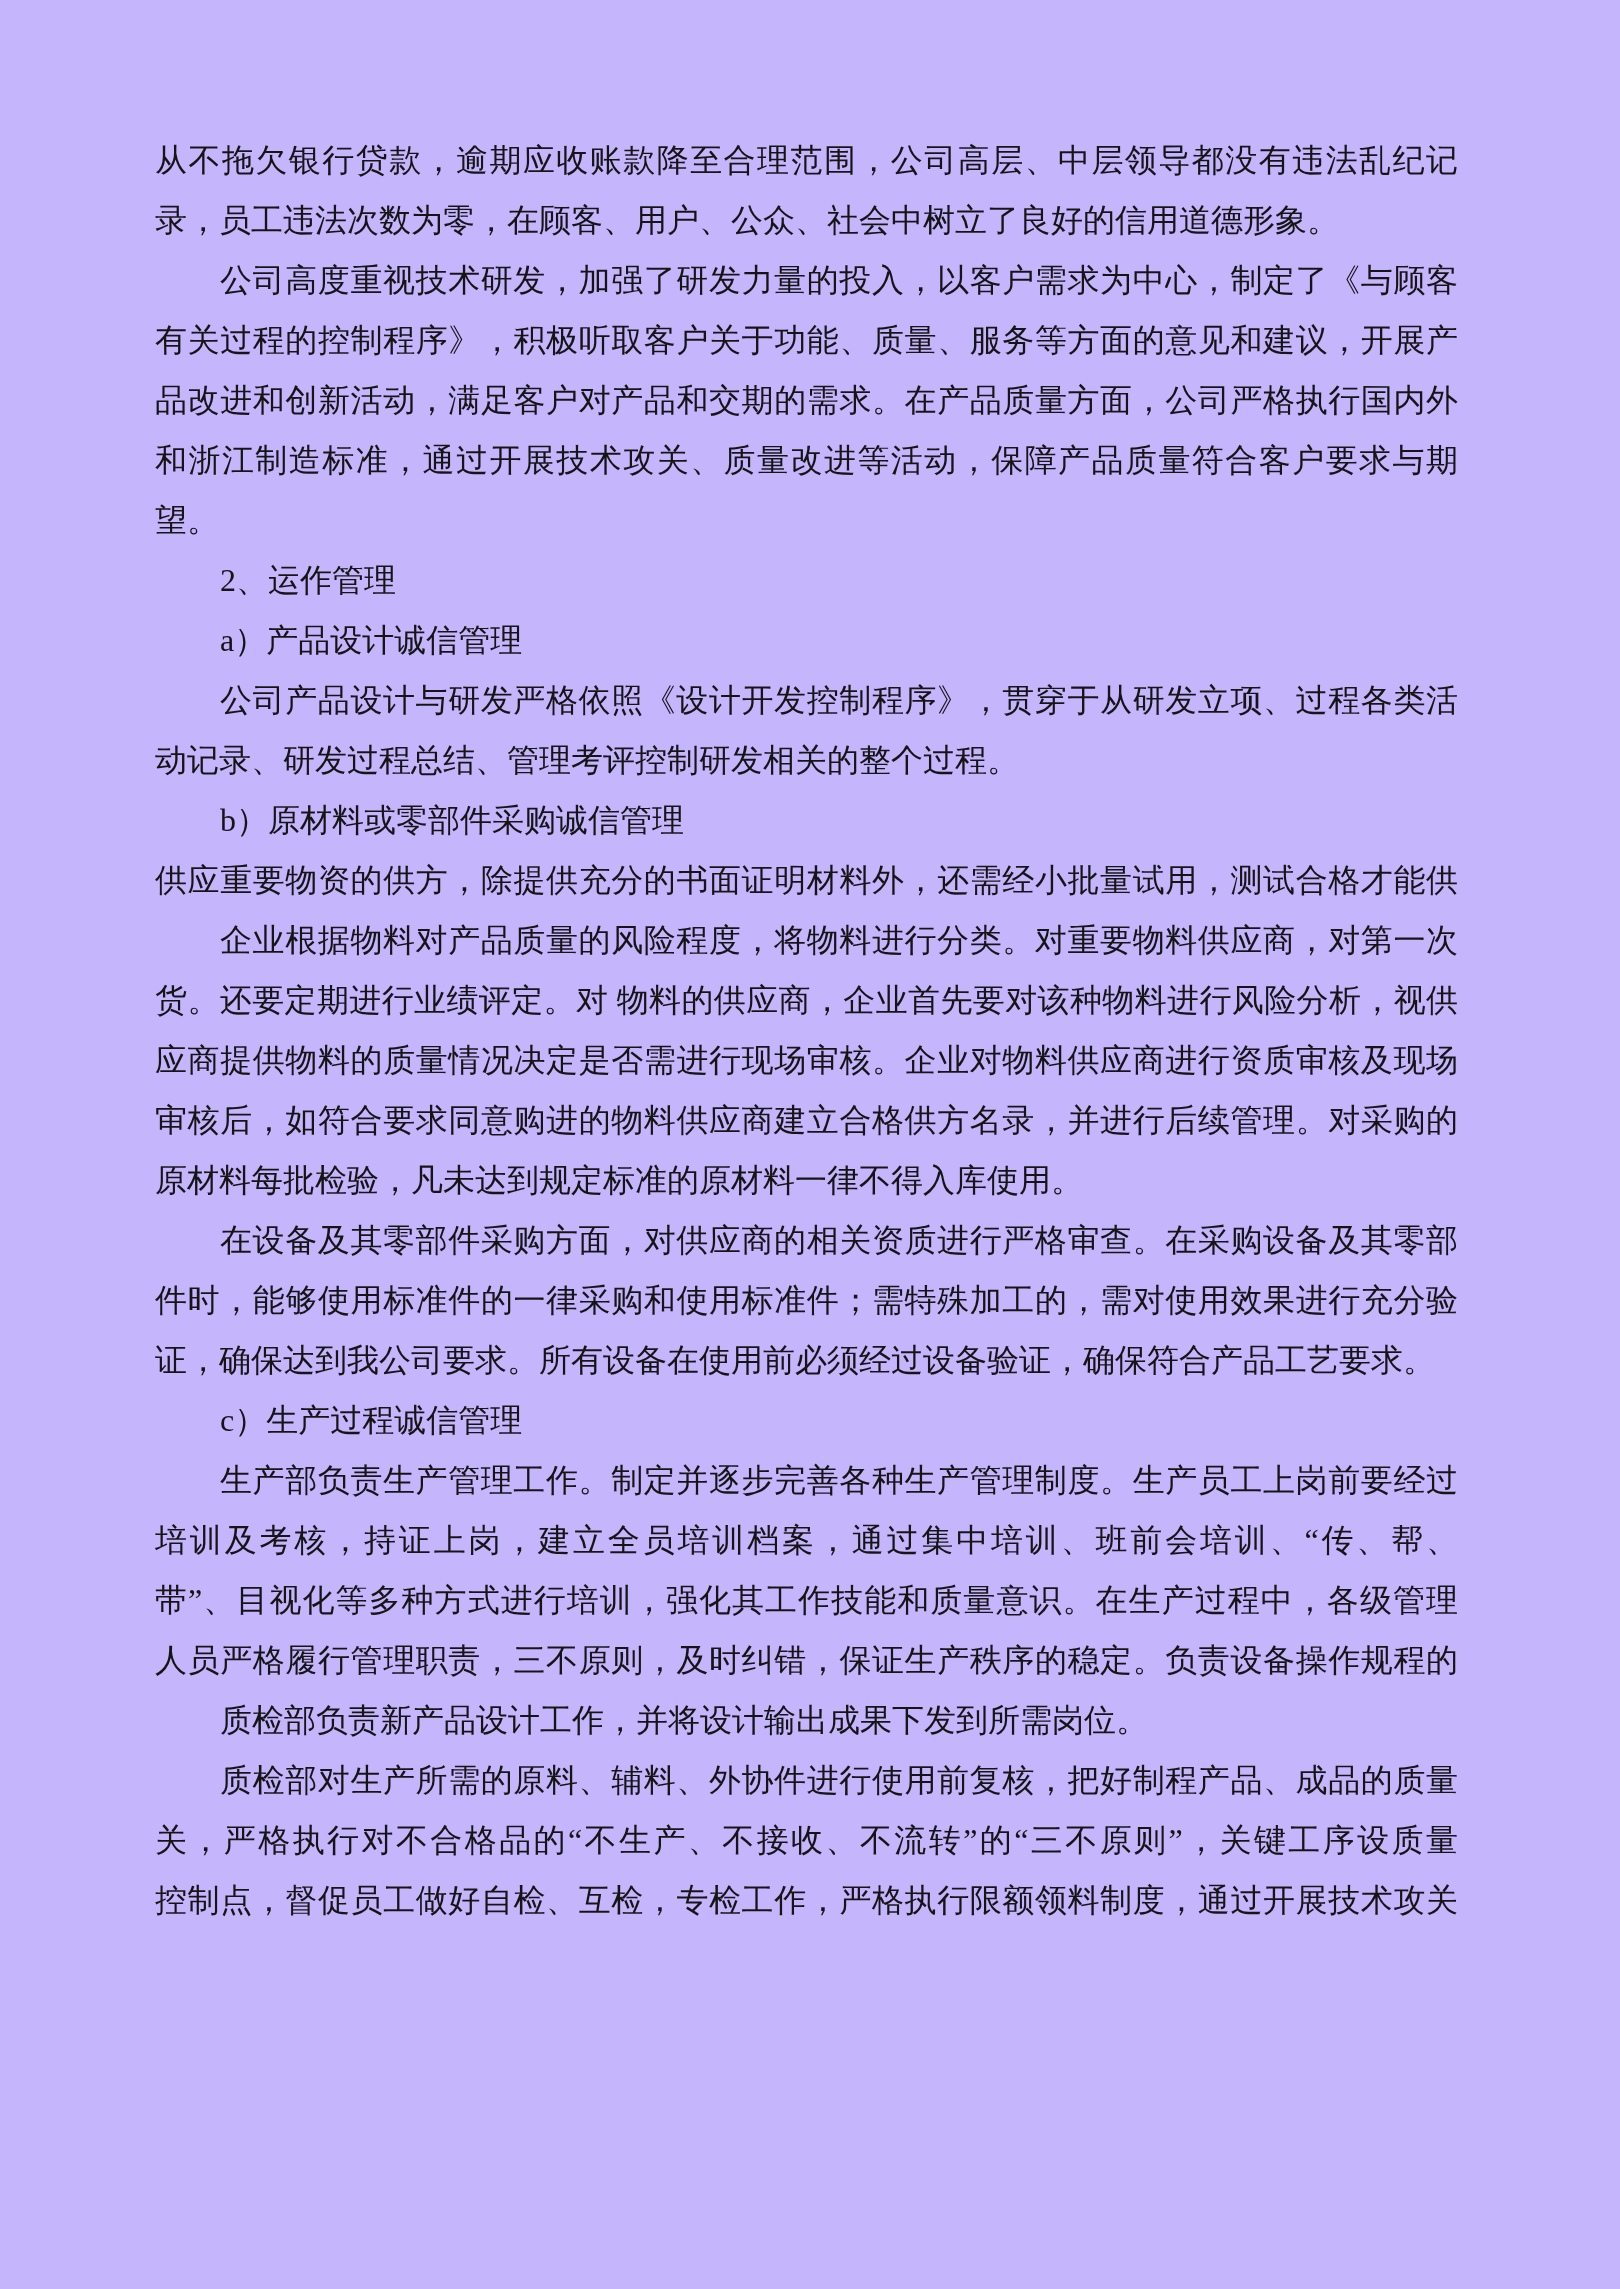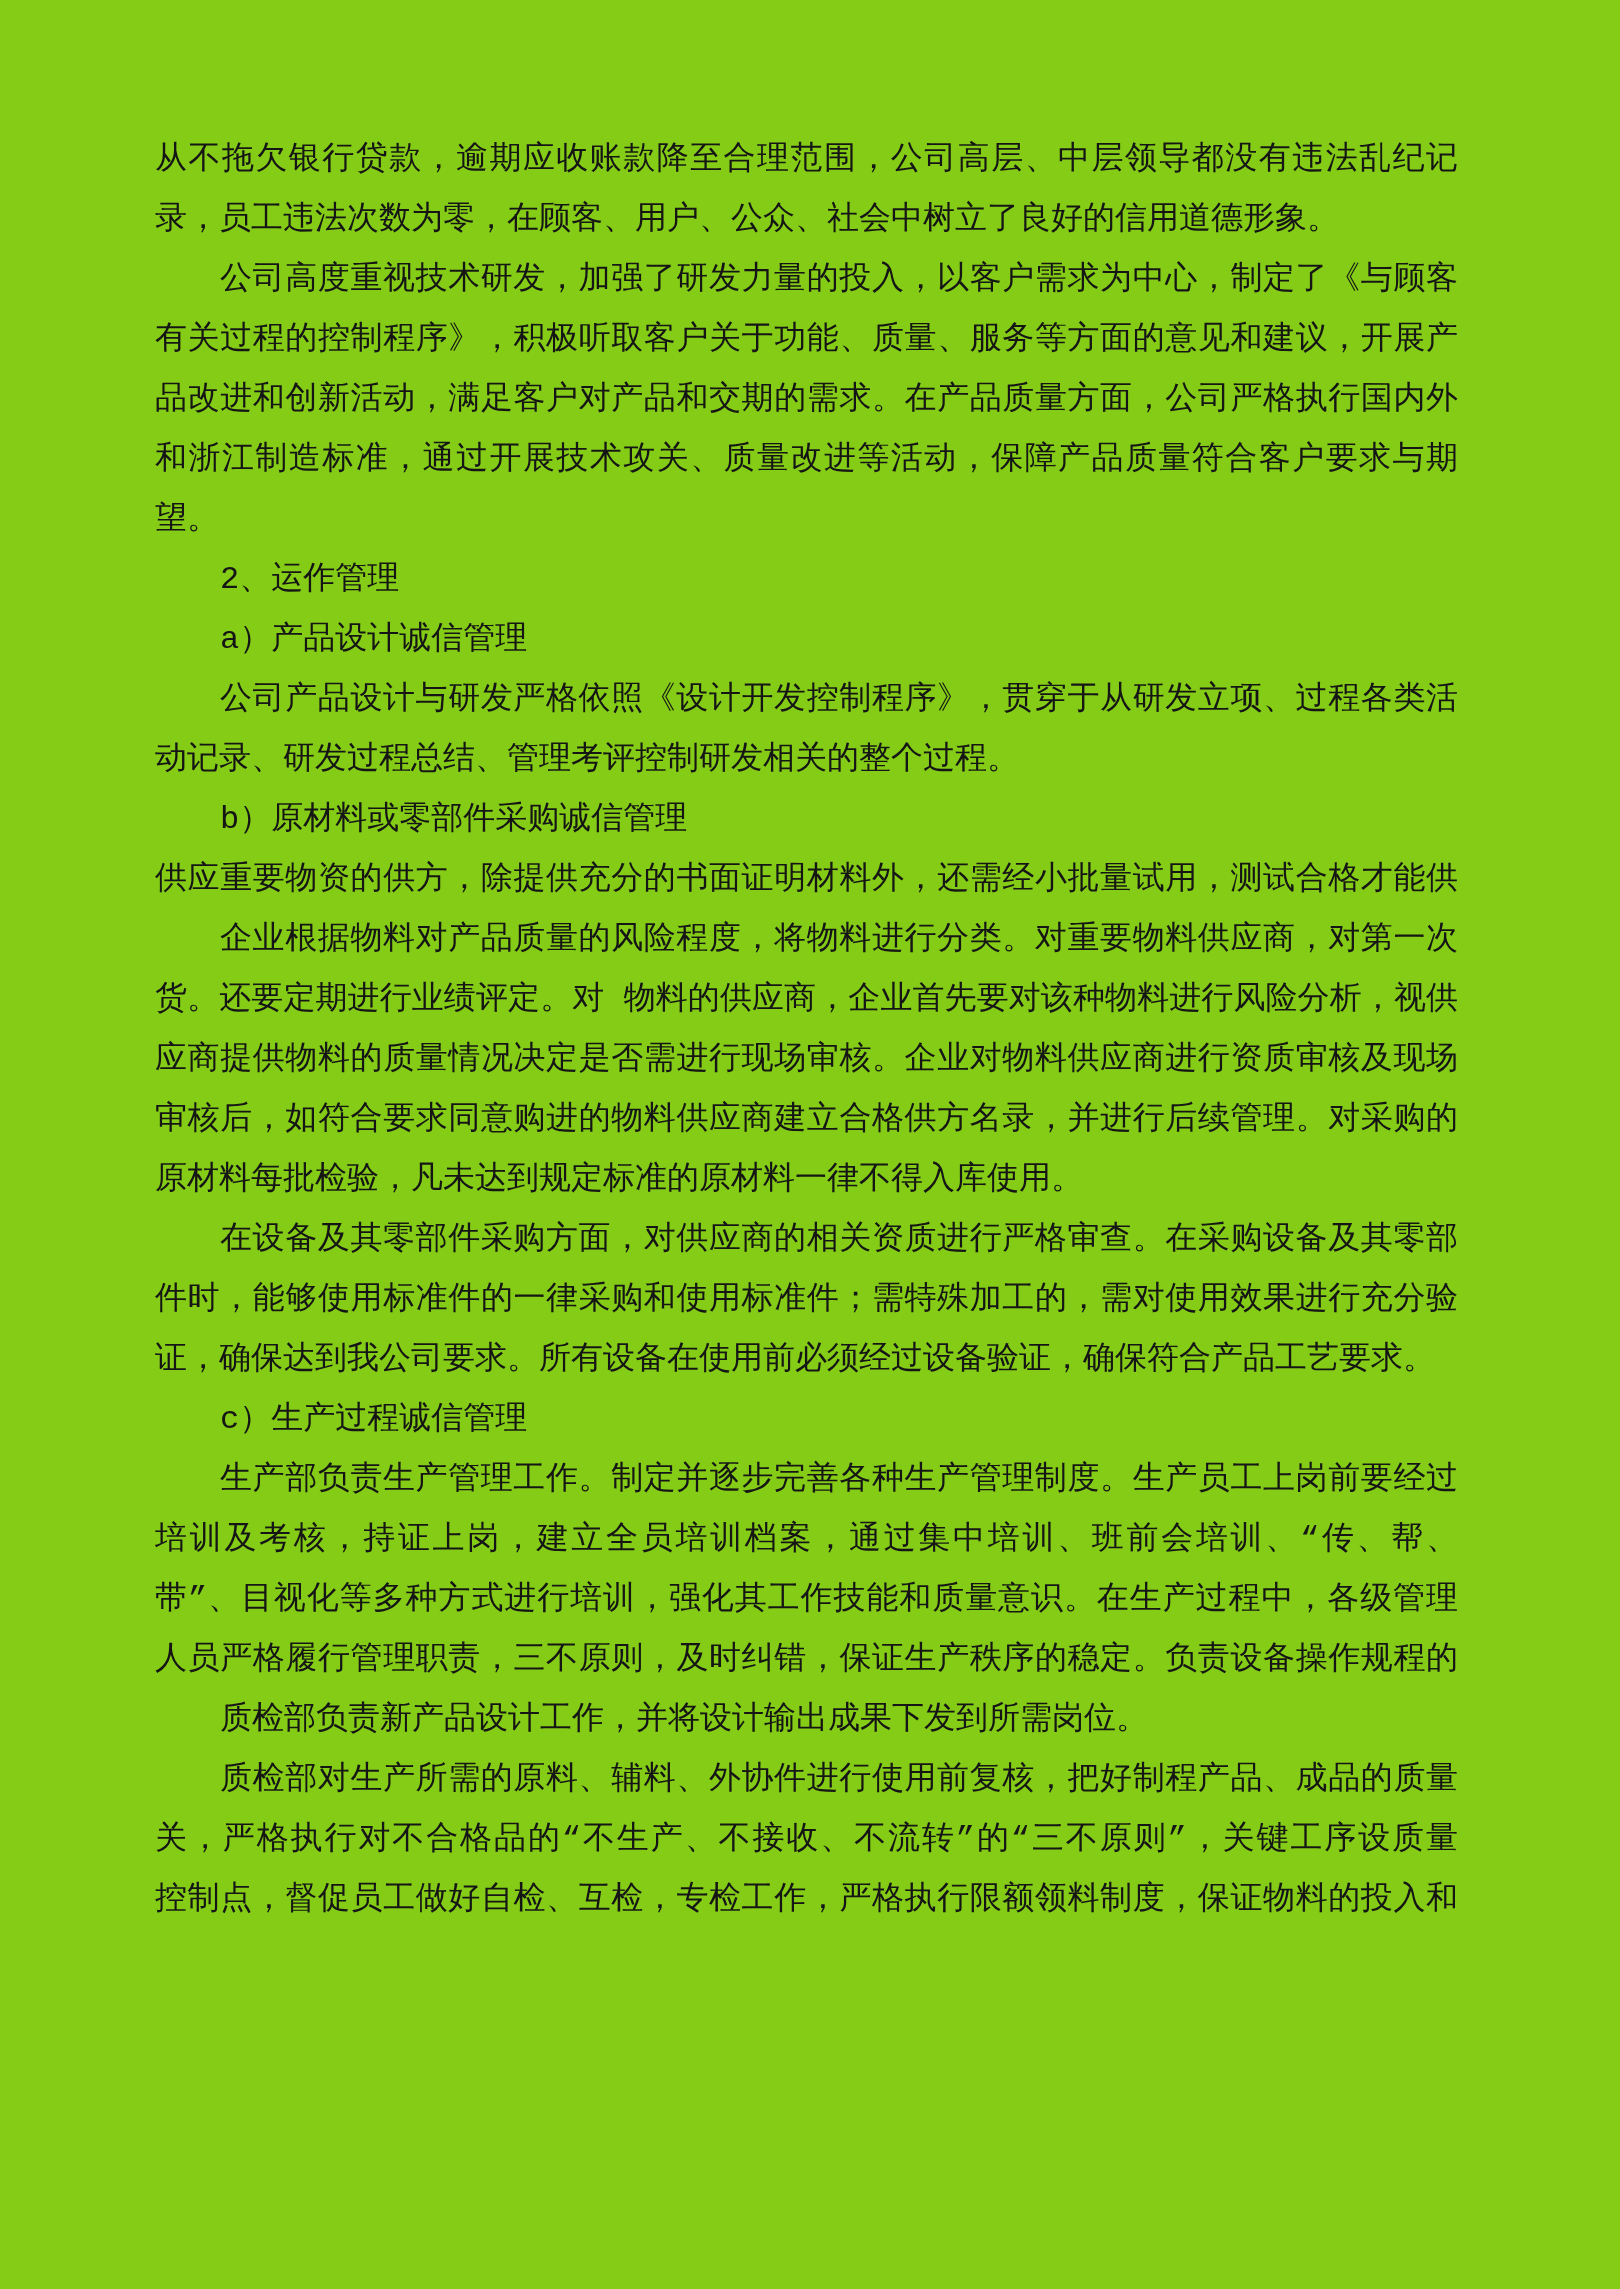--- a/index.html
+++ b/index.html
@@ -4,24 +4,24 @@
 <style>
   html, body {
     margin: 0;
     padding: 0;
     background: #ffffff;
   }
   .page {
     position: relative;
     width: 1620px;
     height: 2290px;
-    background: #84cc16;
+    background: #c4b5fd;
     box-sizing: border-box;
     padding: 130px 162px 0 155px;
-    font-family: Liberation Mono, monospace;
+    font-family: Liberation Serif, serif;
     color: #151515;
     overflow: hidden;
   }
   .line {
     margin: 0;
     padding: 0;
     height: 60px;
     line-height: 60px;
     font-size: 32px;
     font-weight: 400;
@@ -65,15 +65,15 @@
   <p class="line j">件时，能够使用标准件的一律采购和使用标准件；需特殊加工的，需对使用效果进行充分验</p>
   <p class="line">证，确保达到我公司要求。所有设备在使用前必须经过设备验证，确保符合产品工艺要求。</p>
   <p class="line in">c）生产过程诚信管理</p>
   <p class="line in j">生产部负责生产管理工作。制定并逐步完善各种生产管理制度。生产员工上岗前要经过</p>
   <p class="line j">培训及考核，持证上岗，建立全员培训档案，通过集中培训、班前会培训、“传、帮、</p>
   <p class="line j">带”、目视化等多种方式进行培训，强化其工作技能和质量意识。在生产过程中，各级管理</p>
   <p class="line j">人员严格履行管理职责，三不原则，及时纠错，保证生产秩序的稳定。负责设备操作规程的</p>
   <p class="line in">质检部负责新产品设计工作，并将设计输出成果下发到所需岗位。</p>
   <p class="line in j">质检部对生产所需的原料、辅料、外协件进行使用前复核，把好制程产品、成品的质量</p>
   <p class="line j">关，严格执行对不合格品的“不生产、不接收、不流转”的“三不原则”，关键工序设质量</p>
-  <p class="line j">控制点，督促员工做好自检、互检，专检工作，严格执行限额领料制度，保证物料的投入和</p>
+  <p class="line j">控制点，督促员工做好自检、互检，专检工作，严格执行限额领料制度，通过开展技术攻关</p>
 </div>
 
 
 </body></html>

